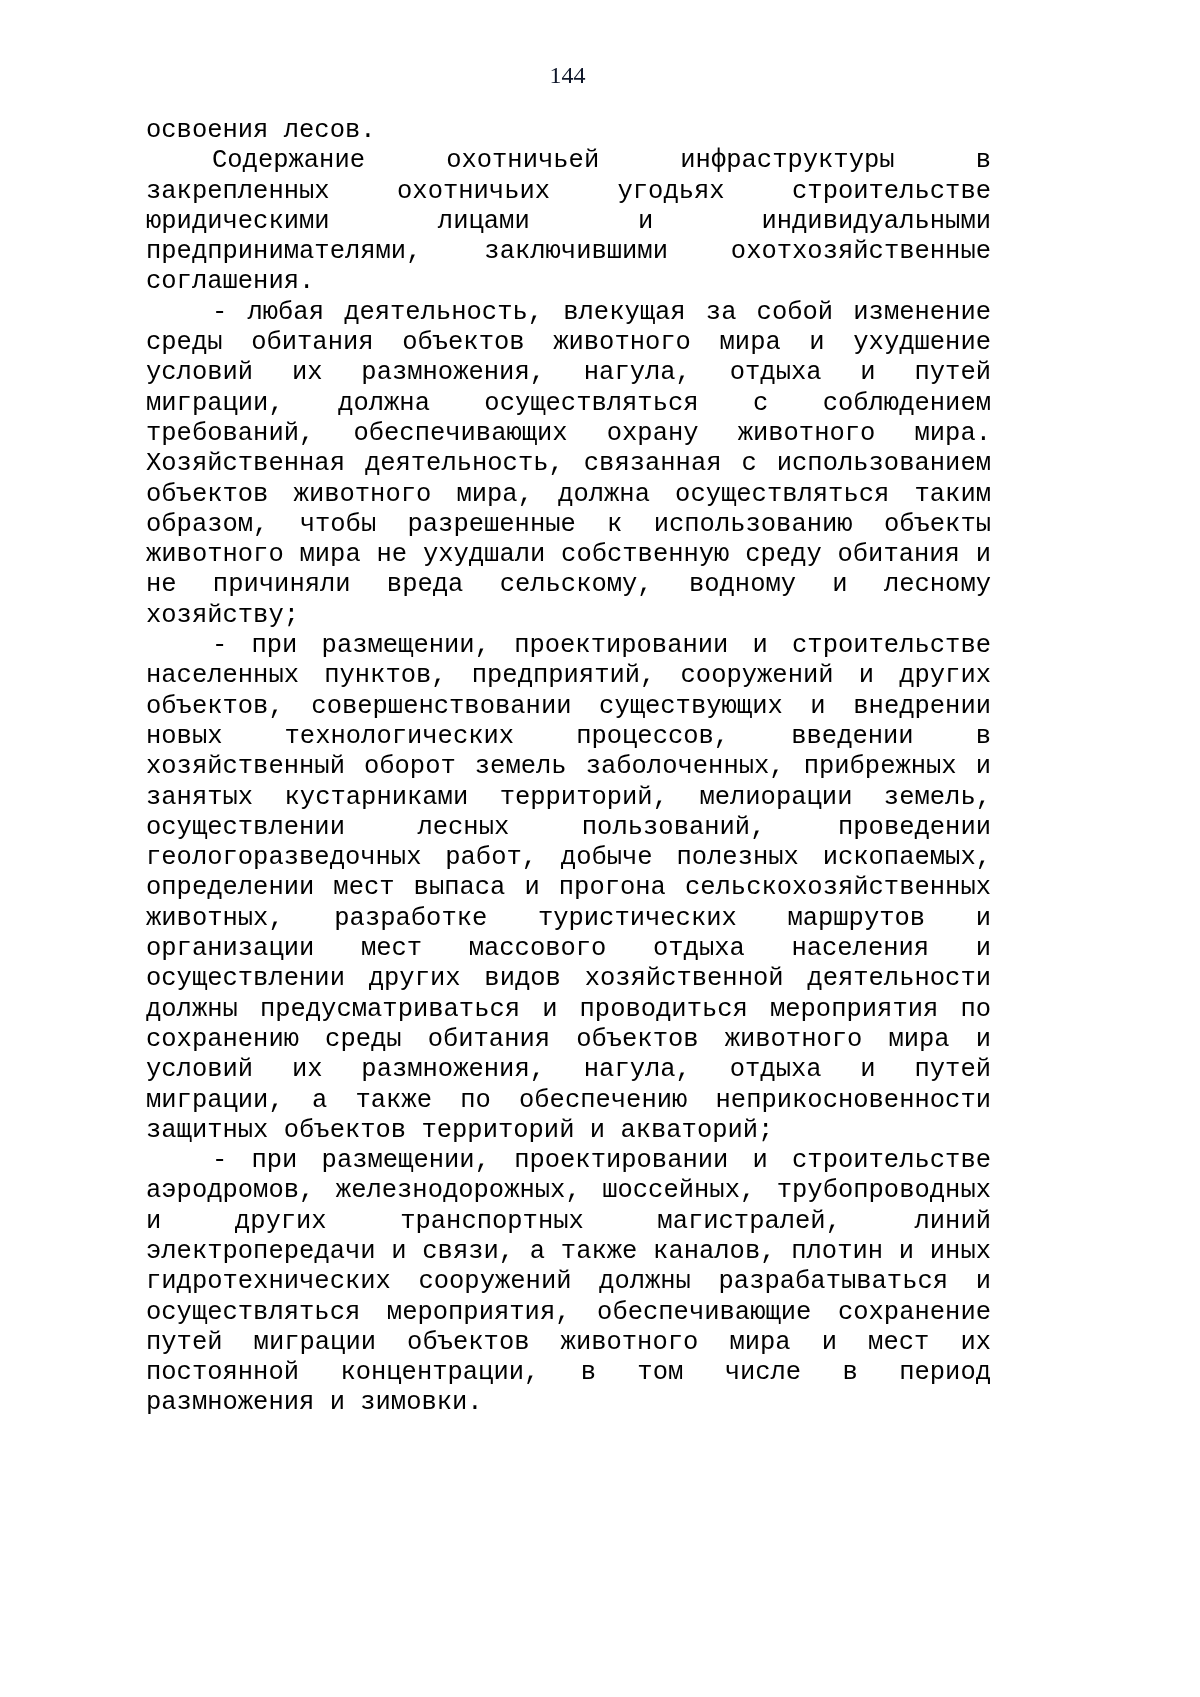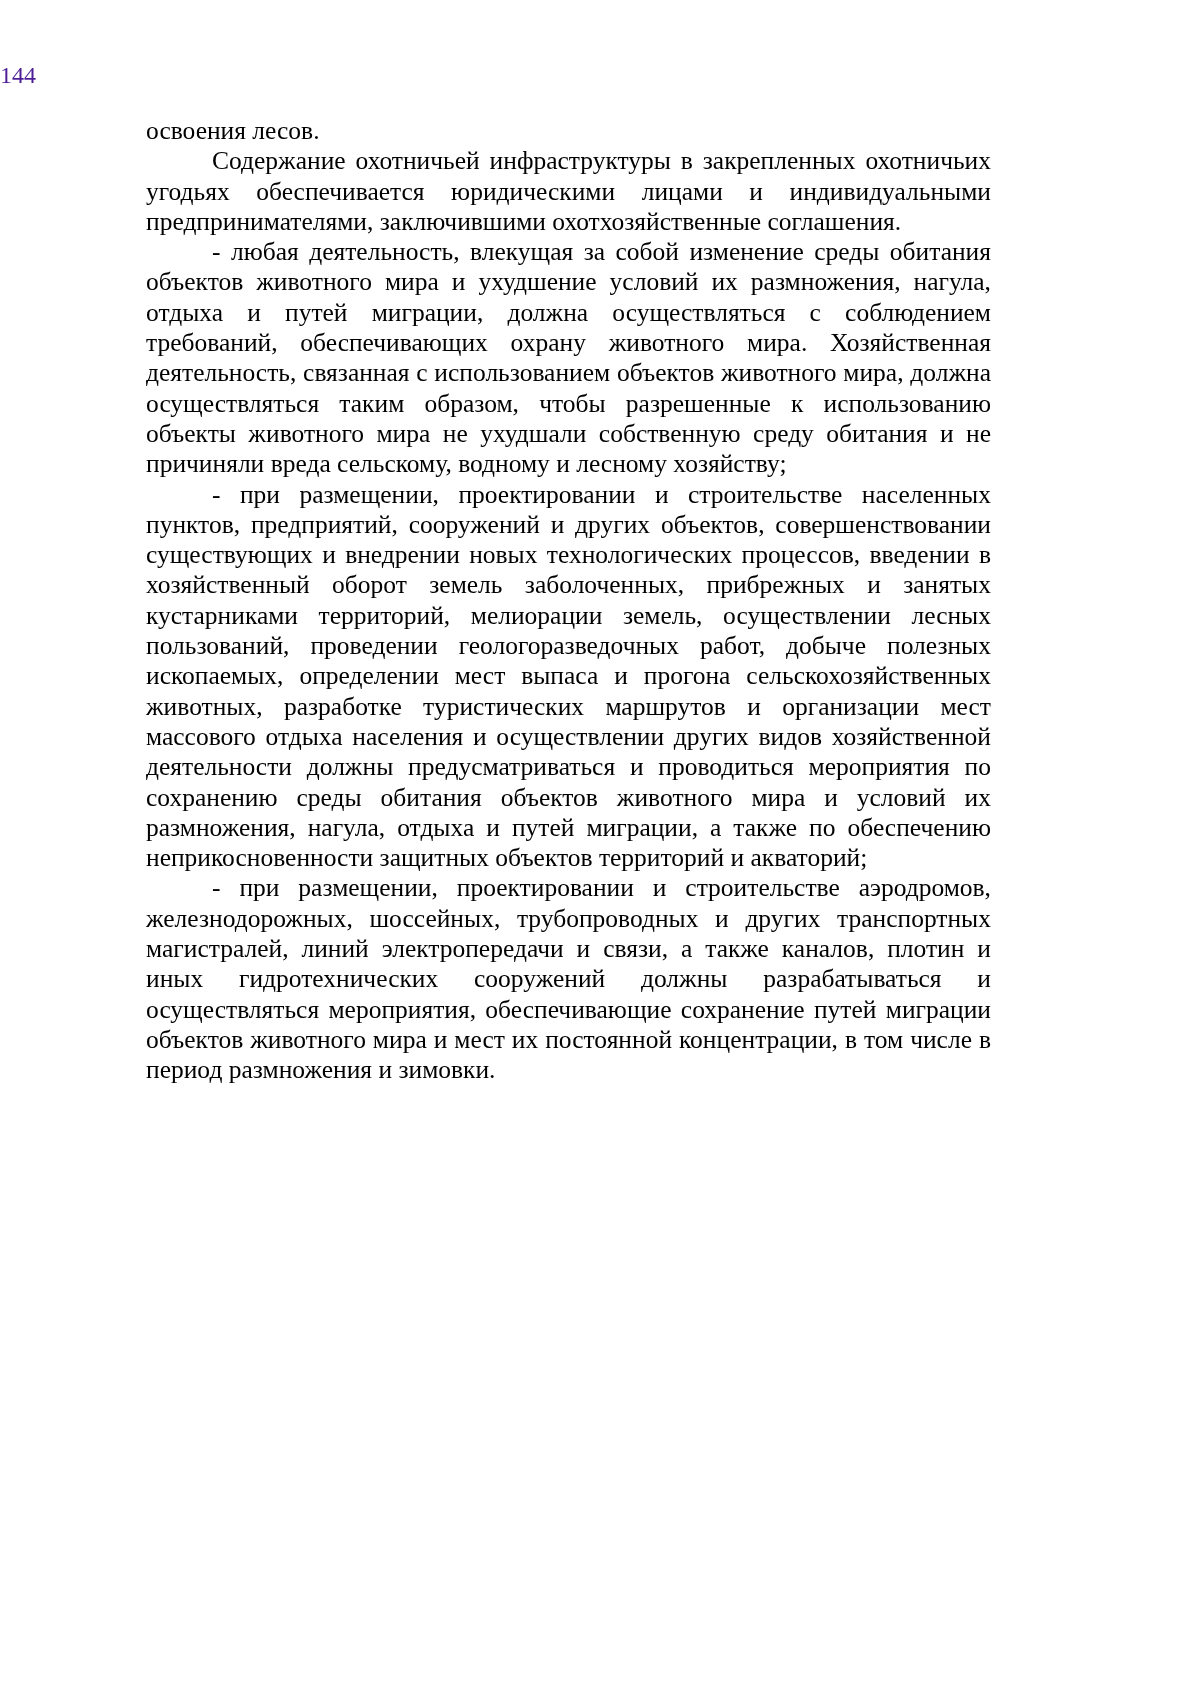--- a/index.html
+++ b/index.html
@@ -1,32 +1,33 @@
 <!DOCTYPE html>
 <html><head>
 <meta charset="utf-8">
 <style>
   html, body { margin: 0; padding: 0; background: #ffffff; }
   body { width: 1200px; height: 1697px; position: relative; overflow: hidden; }
   .page-number {
     position: absolute; top: 62px; left: 0; width: 1135px;
-    font-family: "Liberation Serif", serif; font-size: 24px; color: #4c1d95;
+    text-align: center;
+    font-family: "Liberation Serif", serif; font-size: 24px; color: #0f172a;
   }
   .body-text {
     position: absolute; top: 116px; left: 146px; width: 845px;
-    font-family: Liberation Serif, serif; font-size: 25.5px;
+    font-family: Liberation Mono, monospace; font-size: 25.5px;
     line-height: 30.3px; color: #000;
   }
   .para { margin: 0; text-align: justify; text-align-last: left; }
   .indent { text-indent: 66px; }
 </style>
 </head>
 <body>
 
 <div class="page-number">144</div>
 
 <div class="body-text">
   <p class="para">освоения лесов.</p>
-  <p class="para indent">Содержание охотничьей инфраструктуры в закрепленных охотничьих угодьях обеспечивается юридическими лицами и индивидуальными предпринимателями, заключившими охотхозяйственные соглашения.</p>
+  <p class="para indent">Содержание охотничьей инфраструктуры в закрепленных охотничьих угодьях строительстве юридическими лицами и индивидуальными предпринимателями, заключившими охотхозяйственные соглашения.</p>
   <p class="para indent">- любая деятельность, влекущая за собой изменение среды обитания объектов животного мира и ухудшение условий их размножения, нагула, отдыха и путей миграции, должна осуществляться с соблюдением требований, обеспечивающих охрану животного мира. Хозяйственная деятельность, связанная с использованием объектов животного мира, должна осуществляться таким образом, чтобы разрешенные к использованию объекты животного мира не ухудшали собственную среду обитания и не причиняли вреда сельскому, водному и лесному хозяйству;</p>
   <p class="para indent">- при размещении, проектировании и строительстве населенных пунктов, предприятий, сооружений и других объектов, совершенствовании существующих и внедрении новых технологических процессов, введении в хозяйственный оборот земель заболоченных, прибрежных и занятых кустарниками территорий, мелиорации земель, осуществлении лесных пользований, проведении геологоразведочных работ, добыче полезных ископаемых, определении мест выпаса и прогона сельскохозяйственных животных, разработке туристических маршрутов и организации мест массового отдыха населения и осуществлении других видов хозяйственной деятельности должны предусматриваться и проводиться мероприятия по сохранению среды обитания объектов животного мира и условий их размножения, нагула, отдыха и путей миграции, а также по обеспечению неприкосновенности защитных объектов территорий и акваторий;</p>
   <p class="para indent">- при размещении, проектировании и строительстве аэродромов, железнодорожных, шоссейных, трубопроводных и других транспортных магистралей, линий электропередачи и связи, а также каналов, плотин и иных гидротехнических сооружений должны разрабатываться и осуществляться мероприятия, обеспечивающие сохранение путей миграции объектов животного мира и мест их постоянной концентрации, в том числе в период размножения и зимовки.</p>
 </div>
 
 </body></html>

